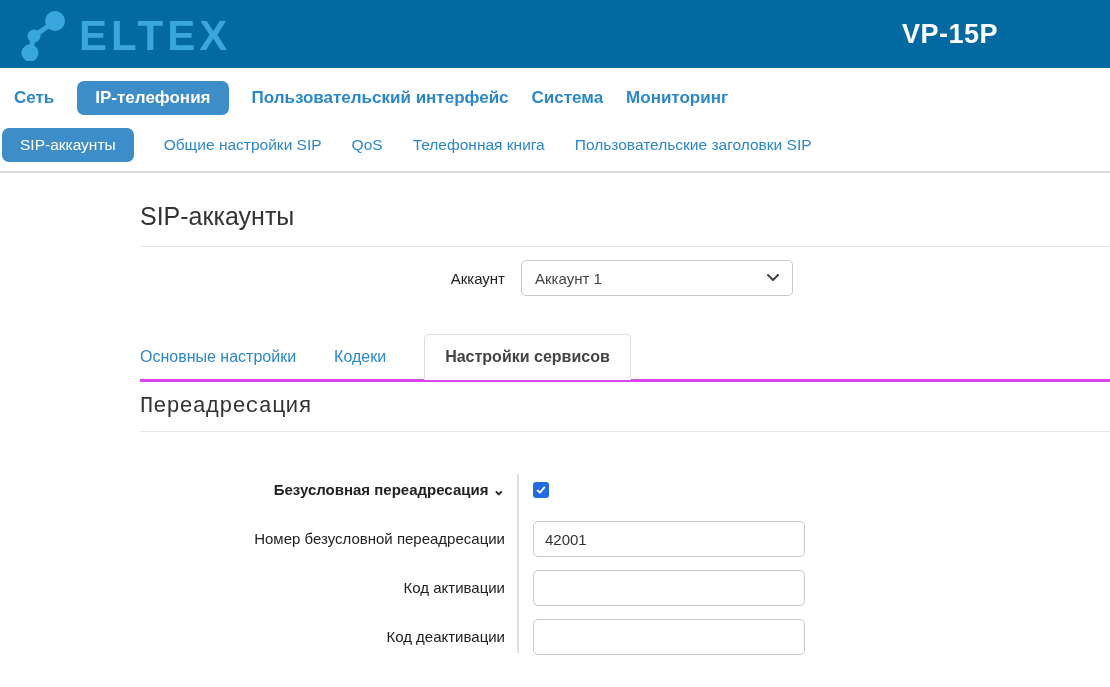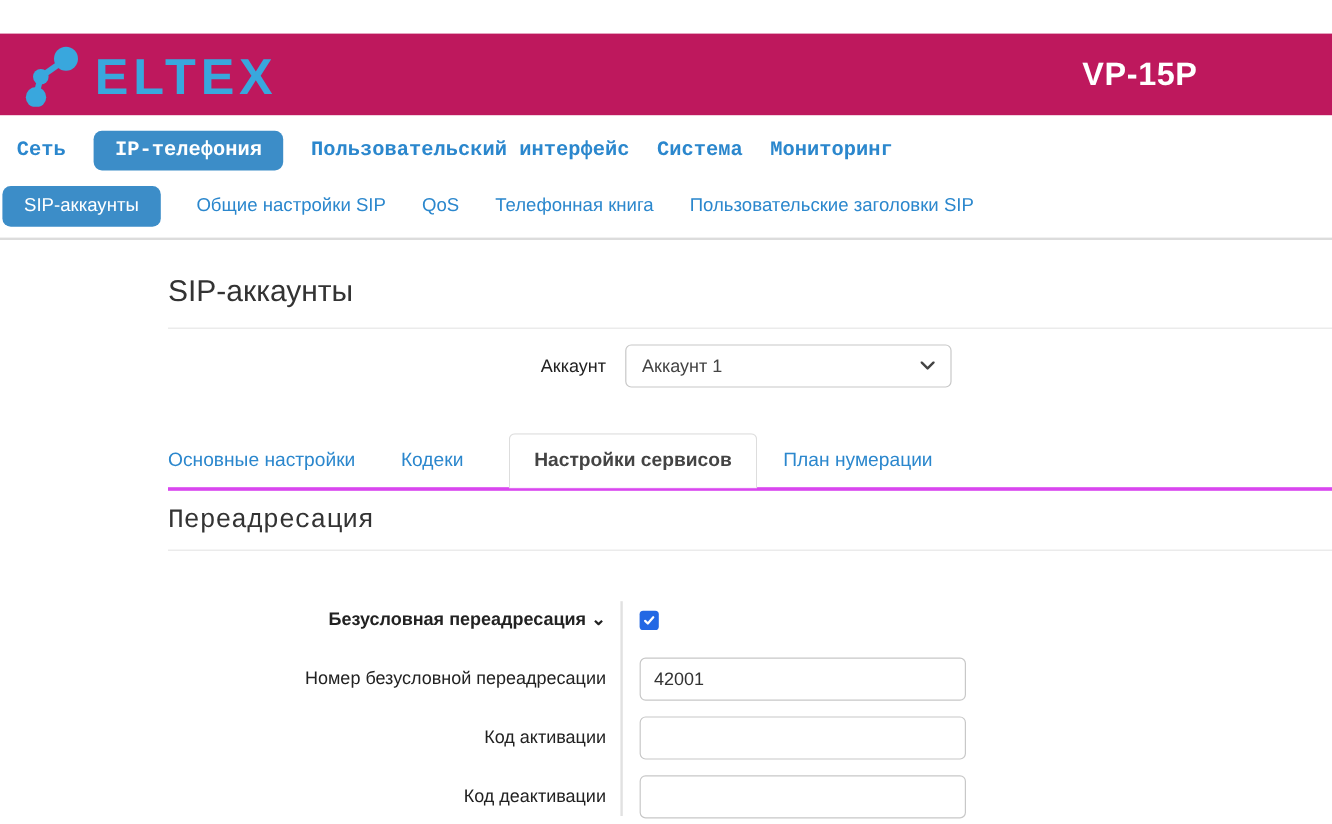--- a/index.html
+++ b/index.html
@@ -1,27 +1,27 @@
 <!DOCTYPE html>
 <html><head>
 <meta charset="utf-8">
 <style>
   * { margin:0; padding:0; box-sizing:border-box; }
   html,body { width:1110px; height:687px; background:#fff; overflow:hidden;
               font-family:"Liberation Sans", sans-serif; }
 
   
-  .header { height:68px; background:#be185d; display:flex; align-items:center;
-            padding-left:13px;margin-top:28px; }
+  .header { height:68px; background:#0369a1; display:flex; align-items:center;
+            padding-left:13px; }
   .logo { display:flex; align-items:center; }
   .model { margin-left:auto; margin-right:112px; color:#fff; font-size:27px;
            font-weight:bold; letter-spacing:0.5px; }
 
   
-  .mainnav { display:flex; align-items:center; gap:23px; padding:13px 0 13px 14px;font-family:Liberation Mono, monospace; }
+  .mainnav { display:flex; align-items:center; gap:23px; padding:13px 0 13px 14px; }
   .mainnav .nav-item { color:#2b87cd; font-weight:bold; font-size:17px;
                        padding:7px 0; cursor:pointer; white-space:nowrap; }
   .mainnav .nav-item.active { background:#3c8dc8; color:#fff; padding:7px 18px;
                               border-radius:7px; }
 
   
   .subnav { display:flex; align-items:center; gap:30px; padding:0 0 9px 2px;
             border-bottom:2px solid #dcdcdc; }
   .subnav .nav-item { color:#2b87cd; font-size:15.5px; padding:8px 0;
                       cursor:pointer; white-space:nowrap; }
@@ -115,21 +115,20 @@
       <svg width="12" height="8" viewBox="0 0 12 8">
         <polyline points="1,1 6,6 11,1" fill="none" stroke="#444" stroke-width="2" stroke-linecap="round" stroke-linejoin="round"></polyline>
       </svg>
     </div>
   </div>
 
   <div class="tabs">
     <div class="tab">Основные настройки</div>
     <div class="tab">Кодеки</div>
     <div class="tab active">Настройки сервисов</div>
-    <div class="tab">План нумерации</div>
   </div>
 
   <h2 class="section-title">Переадресация</h2>
 
   <div class="form">
 
     <div class="frow bold-row">
       <div class="flabel">
         <span>Безусловная переадресация</span><span class="chev">⌄</span>
       </div>

